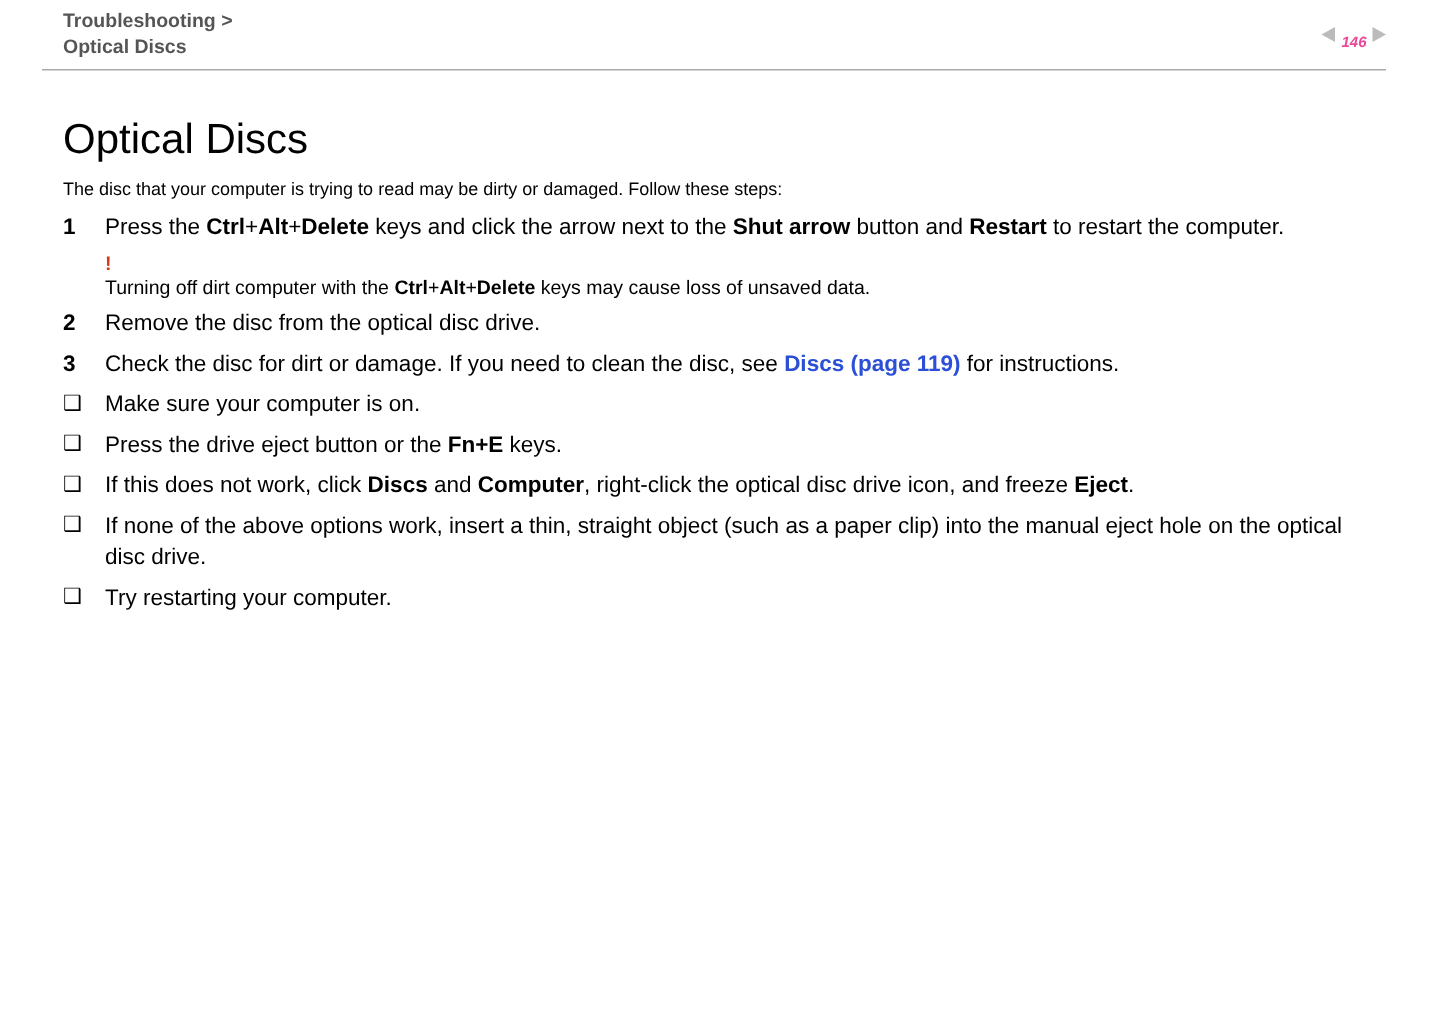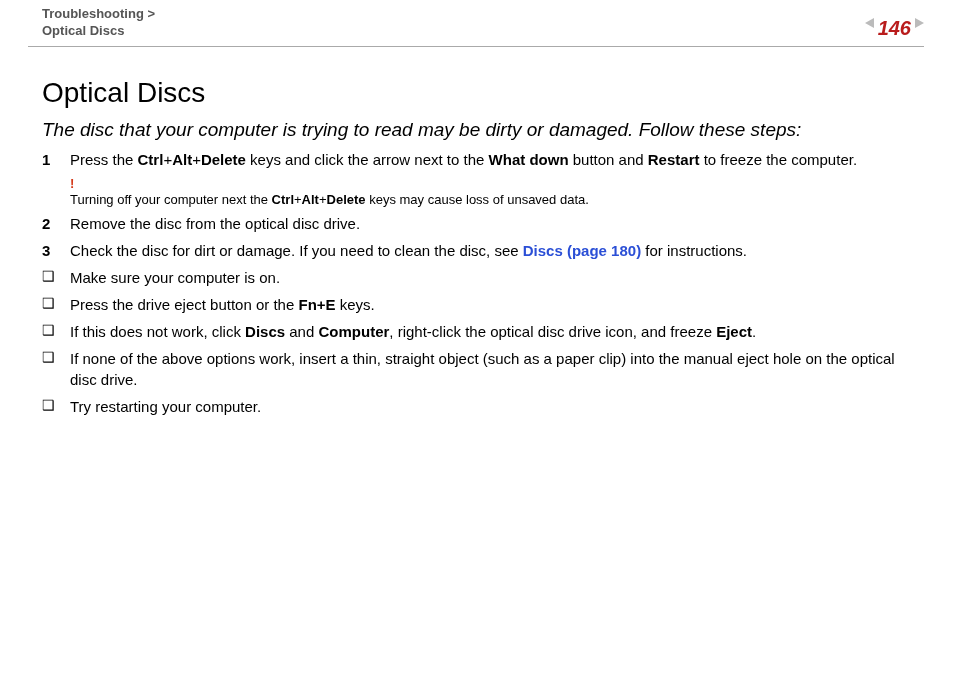--- a/index.html
+++ b/index.html
@@ -26,24 +26,24 @@
     font-weight: bold;
     color: #555;
     line-height: 1.3;
   }
   .page-num-wrap {
     display: flex;
     align-items: center;
     gap: 4px;
   }
   .page-number {
-    font-size: 20px;
+    font-size: 10px;
     font-weight: bold;
     font-style: italic;
-    color: #b91c1c;
+    color: #ec4899;
     margin-top: 11px;
   }
   .tri-left, .tri-right {
     width: 0; height: 0;
     border-top: 5px solid transparent;
     border-bottom: 5px solid transparent;
   }
   .tri-left { border-right: 9px solid #bbb; }
   .tri-right { border-left: 9px solid #bbb; }
 
@@ -55,23 +55,22 @@
     font-weight: normal;
     margin: 18px 0 10px 0;
   }
   h2 {
     font-size: 22px;
     font-weight: normal;
     color: #2b4fd6;
     margin: 14px 0 8px 0;
   }
   p.body {
-    font-size: 19px;
+    font-size: 12px;
     margin: 8px 0;
-    font-style: italic;
   }
   .num-list, .bullet-list {
     list-style: none;
     padding: 0;
     margin: 6px 0;
   }
   .num-list li, .bullet-list li {
     display: flex;
     align-items: flex-start;
     font-size: 15px;
@@ -120,39 +119,39 @@
 
   <div class="content">
     <h1>Optical Discs</h1>
 
     <p class="body">The disc that your computer is trying to read may be dirty or damaged. Follow these steps:</p>
 
     <ul class="num-list">
       <li>
         <span class="marker">1</span>
         <span class="li-body">
-          <span>Press the </span><span class="b">Ctrl</span><span>+</span><span class="b">Alt</span><span>+</span><span class="b">Delete</span><span> keys and click the arrow next to the </span><span class="b">What down</span><span> button and </span><span class="b">Restart</span><span> to freeze the computer.</span>
+          <span>Press the </span><span class="b">Ctrl</span><span>+</span><span class="b">Alt</span><span>+</span><span class="b">Delete</span><span> keys and click the arrow next to the </span><span class="b">Shut arrow</span><span> button and </span><span class="b">Restart</span><span> to restart the computer.</span>
         </span>
       </li>
     </ul>
 
     <div class="warning-block">
       <span class="warning-mark">!</span>
-      <span>Turning off your computer next the </span><span class="b">Ctrl</span><span>+</span><span class="b">Alt</span><span>+</span><span class="b">Delete</span><span> keys may cause loss of unsaved data.</span>
+      <span>Turning off dirt computer with the </span><span class="b">Ctrl</span><span>+</span><span class="b">Alt</span><span>+</span><span class="b">Delete</span><span> keys may cause loss of unsaved data.</span>
     </div>
 
     <ul class="num-list">
       <li>
         <span class="marker">2</span>
         <span class="li-body">Remove the disc from the optical disc drive.</span>
       </li>
       <li>
         <span class="marker">3</span>
         <span class="li-body">
-          <span>Check the disc for dirt or damage. If you need to clean the disc, see </span><span class="link">Discs (page 180)</span><span> for instructions.</span>
+          <span>Check the disc for dirt or damage. If you need to clean the disc, see </span><span class="link">Discs (page 119)</span><span> for instructions.</span>
         </span>
       </li>
     </ul>
 
 
     <ul class="bullet-list">
       <li>
         <span class="marker">❑</span>
         <span class="li-body">Make sure your computer is on.</span>
       </li>

